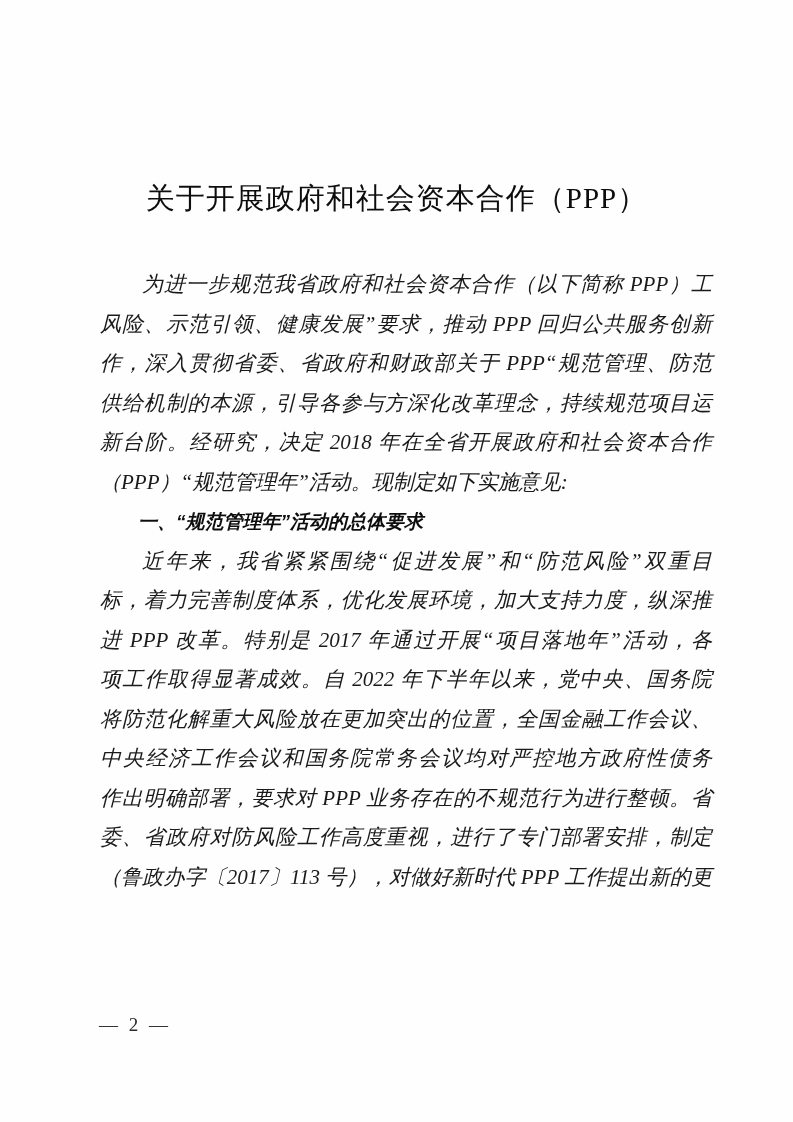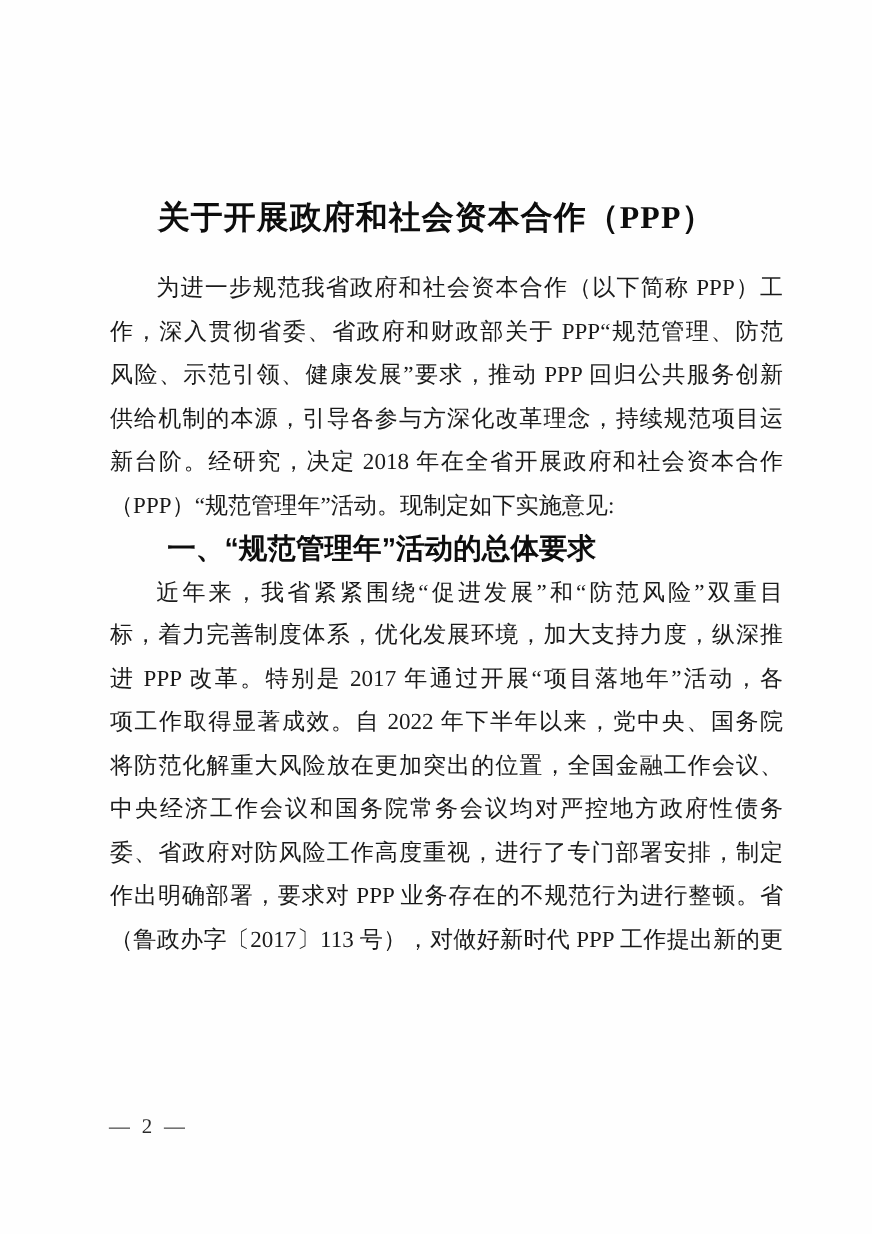--- a/index.html
+++ b/index.html
@@ -13,53 +13,54 @@
     height: 1122px;
     margin: 0 auto;
     background: #fefefe;
     color: #161616;
     overflow: hidden;
     font-family: "Liberation Serif", "DejaVu Serif", serif;
   }
   .doc-title {
     padding-top: 176px;
     text-align: center;
-    font-weight: bold;
+    font-weight: normal;
     font-size: 29px;
     line-height: 44px;
     letter-spacing: 1px;
     color: #0d0d0d;
   }
   .doc-body {
-    margin: 22px auto 0 100px;
+    margin: 45px auto 0 100px;
     width: 612px;
     font-size: 21px;
     line-height: 39.5px;
     color: #1a1a1a;
+    font-style: italic;
   }
   .line {
     height: 39.5px;
     text-align: justify;
     text-align-last: justify;
     text-justify: inter-character;
     white-space: nowrap;
   }
   .line.first {
     text-indent: 2em;
   }
   .line.para-end {
     text-align-last: left;
   }
   .section-heading {
     height: 39.5px;
     line-height: 39.5px;
     text-indent: 2em;
     font-family: "Liberation Sans", "DejaVu Sans", sans-serif;
     font-weight: bold;
-    font-size: 26px;
+    font-size: 19px;
     color: #0d0d0d;
     white-space: nowrap;
   }
   .page-number {
     position: absolute;
     left: 99px;
     top: 1014px;
     font-size: 19px;
     letter-spacing: 3px;
     color: #2a2a2a;
@@ -72,38 +73,38 @@
 <div class="page">
 
   <div class="doc-title">
     <div>关于开展政府和社会资本合作（PPP）</div>
   </div>
 
   <div class="doc-body">
 
     <div>
       <div class="line first">为进一步规范我省政府和社会资本合作（以下简称 PPP）工</div>
+      <div class="line">风险、示范引领、健康发展”要求，推动 PPP 回归公共服务创新</div>
       <div class="line">作，深入贯彻省委、省政府和财政部关于 PPP“规范管理、防范</div>
-      <div class="line">风险、示范引领、健康发展”要求，推动 PPP 回归公共服务创新</div>
       <div class="line">供给机制的本源，引导各参与方深化改革理念，持续规范项目运</div>
       <div class="line">新台阶。经研究，决定 2018 年在全省开展政府和社会资本合作</div>
       <div class="line para-end">（PPP）“规范管理年”活动。现制定如下实施意见:</div>
     </div>
 
     <div class="section-heading">一、“规范管理年”活动的总体要求</div>
 
     <div>
       <div class="line first">近年来，我省紧紧围绕“促进发展”和“防范风险”双重目</div>
       <div class="line">标，着力完善制度体系，优化发展环境，加大支持力度，纵深推</div>
       <div class="line">进 PPP 改革。特别是 2017 年通过开展“项目落地年”活动，各</div>
       <div class="line">项工作取得显著成效。自 2022 年下半年以来，党中央、国务院</div>
       <div class="line">将防范化解重大风险放在更加突出的位置，全国金融工作会议、</div>
       <div class="line">中央经济工作会议和国务院常务会议均对严控地方政府性债务</div>
+      <div class="line">作出明确部署，要求对 PPP 业务存在的不规范行为进行整顿。省</div>
       <div class="line">委、省政府对防风险工作高度重视，进行了专门部署安排，制定</div>
-      <div class="line">作出明确部署，要求对 PPP 业务存在的不规范行为进行整顿。省</div>
       <div class="line">（鲁政办字〔2017〕113 号），对做好新时代 PPP 工作提出新的更</div>
     </div>
 
   </div>
 
   <div class="page-number">— 2 —</div>
 
 </div>
 
 </body></html>

